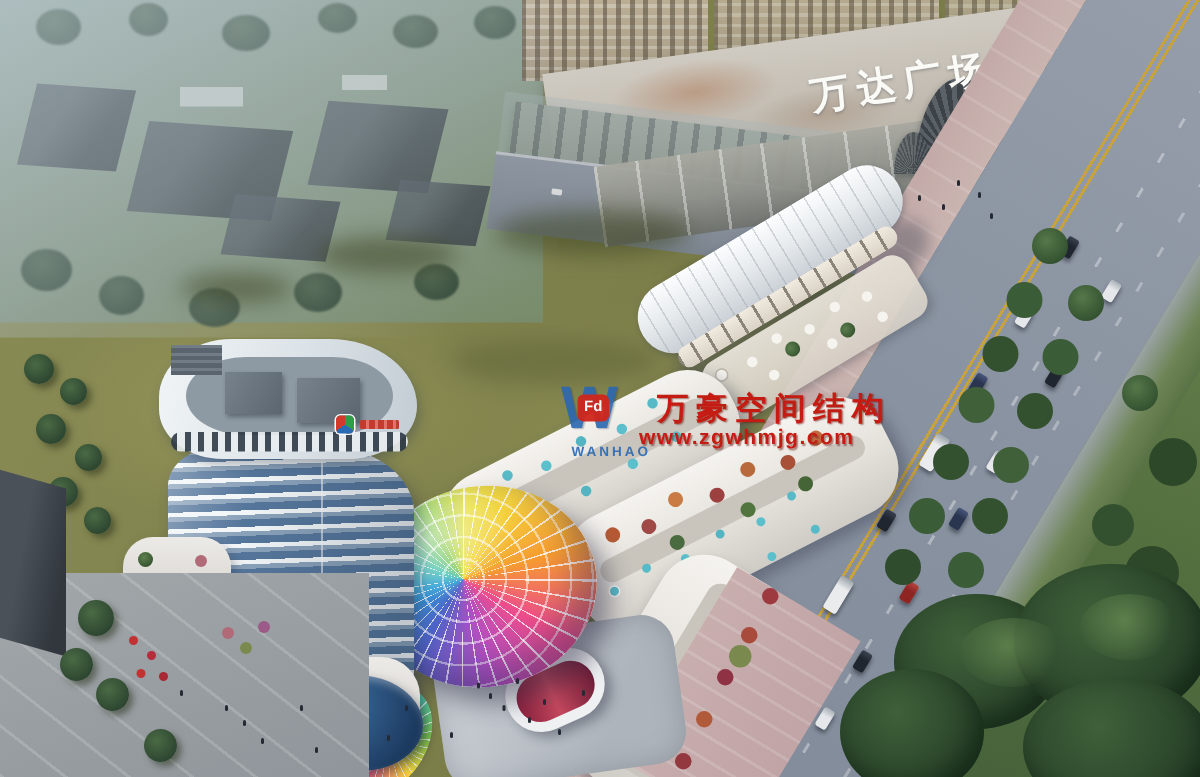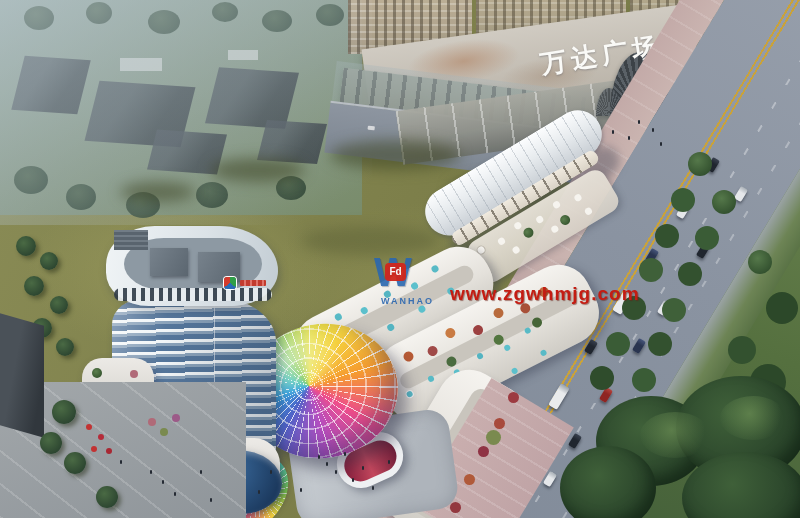--- a/index.html
+++ b/index.html
@@ -164,21 +164,21 @@
 
   
   .wm{z-index:40;}
   .wm-logo-letter{color:var(--logo_blue,#2a67b0);font-size:40px;font-weight:bold;line-height:.9;opacity:.9;
     text-shadow:1px 1px 1px rgba(20,40,80,.35);}
   .wm-badge{left:17px;top:9px;width:21px;height:18px;background:#d1261c;border-radius:4px;opacity:.95;
     color:#fff;font-size:10px;font-weight:bold;text-align:center;line-height:18px;}
   .wm-logo-text{left:-4px;top:42px;width:70px;color:var(--logo_blue,#2a67b0);font-size:9px;font-weight:bold;letter-spacing:2px;opacity:.9;text-align:right;}
   .wm-company{left:438px;top:258px;color:var(--watermark_red,#c41c12);font-size:21px;font-weight:bold;letter-spacing:5px;
     text-shadow:1px 1px 1px rgba(110,30,20,.55);}
-  .wm-url{left:450px;top:283px;color:var(--watermark_red,#c41c12);font-size:19px;font-weight:bold;letter-spacing:1px;
+  .wm-url{left:426px;top:283px;color:var(--watermark_red,#c41c12);font-size:14px;font-weight:bold;letter-spacing:1px;
     text-shadow:1px 1px 1px rgba(110,30,20,.55);}
 </style>
 </head>
 <body>
 
 <div id="canvas">
 
   <div class="abs field"></div>
 
   <div class="abs park"></div>
@@ -335,15 +335,16 @@
 
   <div class="abs people" style="left:318px;top:455px;box-shadow:8px 7px 0 #242a33,17px 15px 0 #242a33,26px -3px 0 #242a33,34px 23px 0 #242a33,44px 11px 0 #242a33,-18px 33px 0 #242a33,54px 31px 0 #242a33,70px 5px 0 #242a33,-48px 15px 0 #242a33,-60px 35px 0 #242a33;"></div>
   <div class="abs people" style="left:150px;top:470px;box-shadow:12px 10px 0 #242a33,24px 22px 0 #242a33,-30px -10px 0 #242a33,50px 0 0 #242a33,60px 28px 0 #242a33;"></div>
   <div class="abs people" style="left:638px;top:120px;box-shadow:14px 8px 0 #242a33,-10px 16px 0 #242a33,22px 22px 0 #242a33,-26px 10px 0 #242a33;"></div>
 
   <div class="abs wm" style="left:368px;top:254px;width:64px;height:58px;">
     <div class="abs wm-logo-letter" style="left:6px;top:0;">W</div>
     <div class="abs wm-badge">Fd</div>
     <div class="abs wm-logo-text">WANHAO</div>
   </div>
+  <div class="abs wm wm-company">万豪空间结构</div>
   <div class="abs wm wm-url">www.zgwhmjg.com</div>
 
 </div>
 
 </body></html>

